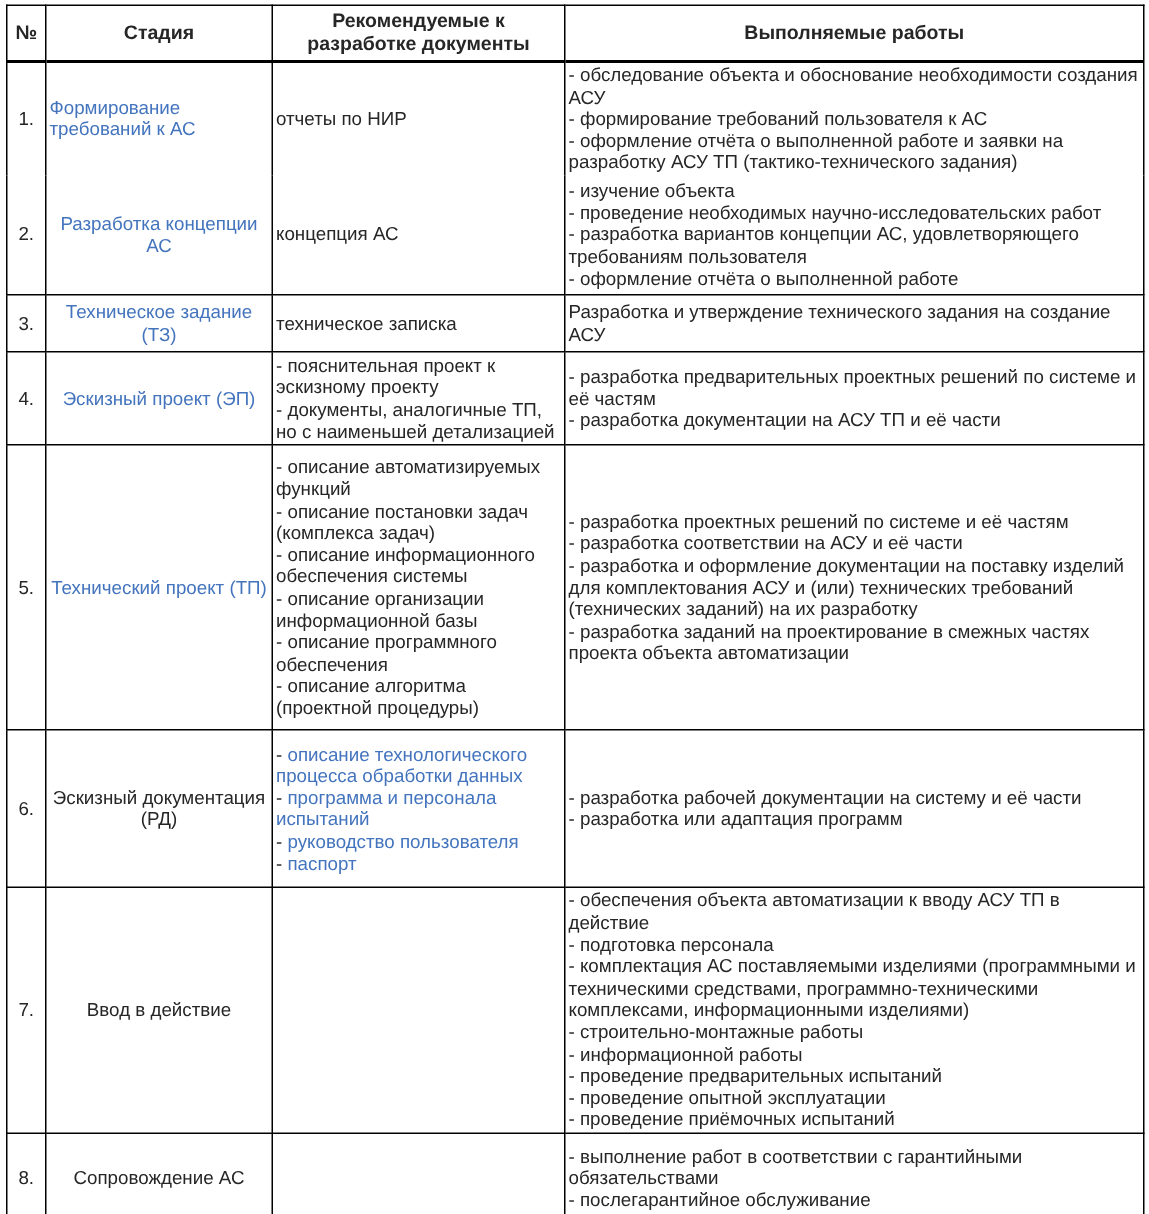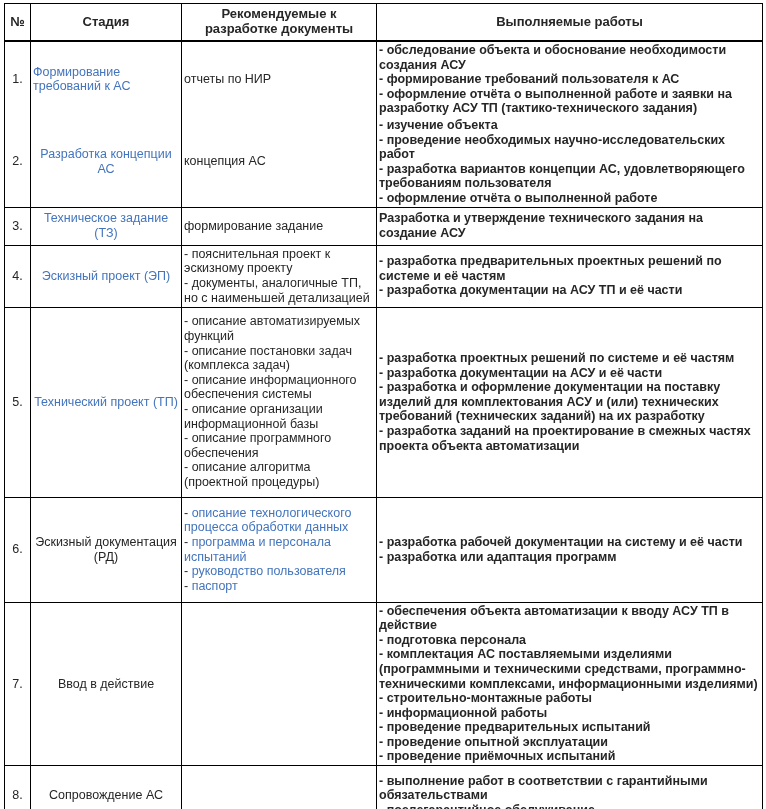--- a/index.html
+++ b/index.html
@@ -29,21 +29,21 @@
     font-weight:bold;
     text-align:center;
     border-bottom:2px solid #000;
     height:32px;
     padding:2px;
   }
   td.num{text-align:center;}
   td.stage{text-align:center;}
   td.docs{text-align:left;}
   td.docs.list{text-align:left;}
-  td.works{text-align:left;font-weight:bold;}
+  td.works{text-align:left;}
   .link{color:var(--link-color,#4374bd);cursor:pointer;}
   
   tr.row-1{height:72px;}
   tr.row-2{height:80px;}
   tr.row-3{height:38px;}
   tr.row-4{height:62px;}
   tr.row-5{height:190px;}
   tr.row-6{height:105px;}
   tr.row-7{height:160px;}
   tr.row-8{height:60px;}
@@ -94,21 +94,21 @@
             <div>- изучение объекта</div>
             <div>- проведение необходимых научно-исследовательских работ</div>
             <div>- разработка вариантов концепции АС, удовлетворяющего требованиям пользователя</div>
             <div>- оформление отчёта о выполненной работе</div>
           </td>
         </tr>
         <tr class="row-3">
           <td class="num">3.</td>
           <td class="stage"><span class="link">Техническое задание (ТЗ)</span></td>
           <td class="docs">
-            <div><span>формирование задание</span></div>
+            <div><span>техническое записка</span></div>
           </td>
           <td class="works">
             <div>Разработка и утверждение технического задания на создание АСУ</div>
           </td>
         </tr>
         <tr class="row-4">
           <td class="num">4.</td>
           <td class="stage"><span class="link">Эскизный проект (ЭП)</span></td>
           <td class="docs list">
             <div><span>- </span><span>пояснительная проект к эскизному проекту</span></div>
@@ -125,21 +125,21 @@
           <td class="docs list">
             <div><span>- </span><span>описание автоматизируемых функций</span></div>
             <div><span>- </span><span>описание постановки задач (комплекса задач)</span></div>
             <div><span>- </span><span>описание информационного обеспечения системы</span></div>
             <div><span>- </span><span>описание организации информационной базы</span></div>
             <div><span>- </span><span>описание программного обеспечения</span></div>
             <div><span>- </span><span>описание алгоритма (проектной процедуры)</span></div>
           </td>
           <td class="works">
             <div>- разработка проектных решений по системе и её частям</div>
-            <div>- разработка документации на АСУ и её части</div>
+            <div>- разработка соответствии на АСУ и её части</div>
             <div>- разработка и оформление документации на поставку изделий для комплектования АСУ и (или) технических требований (технических заданий) на их разработку</div>
             <div>- разработка заданий на проектирование в смежных частях проекта объекта автоматизации</div>
           </td>
         </tr>
         <tr class="row-6">
           <td class="num">6.</td>
           <td class="stage"><span>Эскизный документация (РД)</span></td>
           <td class="docs list">
             <div><span>- </span><span class="link">описание технологического процесса обработки данных</span></div>
             <div><span>- </span><span class="link">программа и персонала испытаний</span></div>

